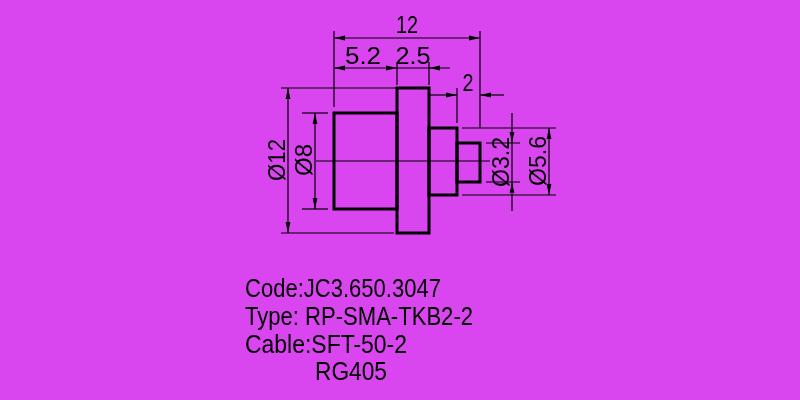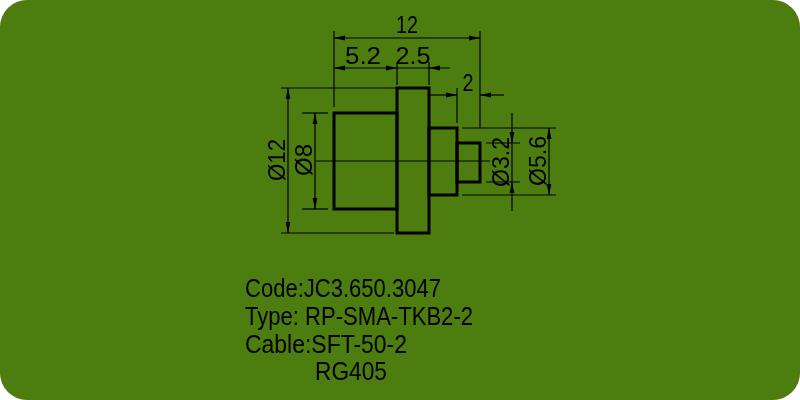--- a/index.html
+++ b/index.html
@@ -4,23 +4,22 @@
 <style>
   html, body {
     margin: 0;
     padding: 0;
     background: #ffffff;
   }
   .canvas {
     position: relative;
     width: 800px;
     height: 400px;
-    background: #4d7c0f;
+    background: #d946ef;
     overflow: hidden;
-    border-radius: 27px;
   }
   svg text {
     font-family: "Liberation Sans", "DejaVu Sans", sans-serif;
     fill: #000000;
   }
   .dim-text  { font-size: 24px; }
   .info-text { font-size: 25px; }
   .outline   { fill: none; stroke: #000000; stroke-width: 3; }
   .thin      { stroke: #000000; stroke-width: 1.2; fill: none; }
   .arrow     { fill: #000000; stroke: none; }

